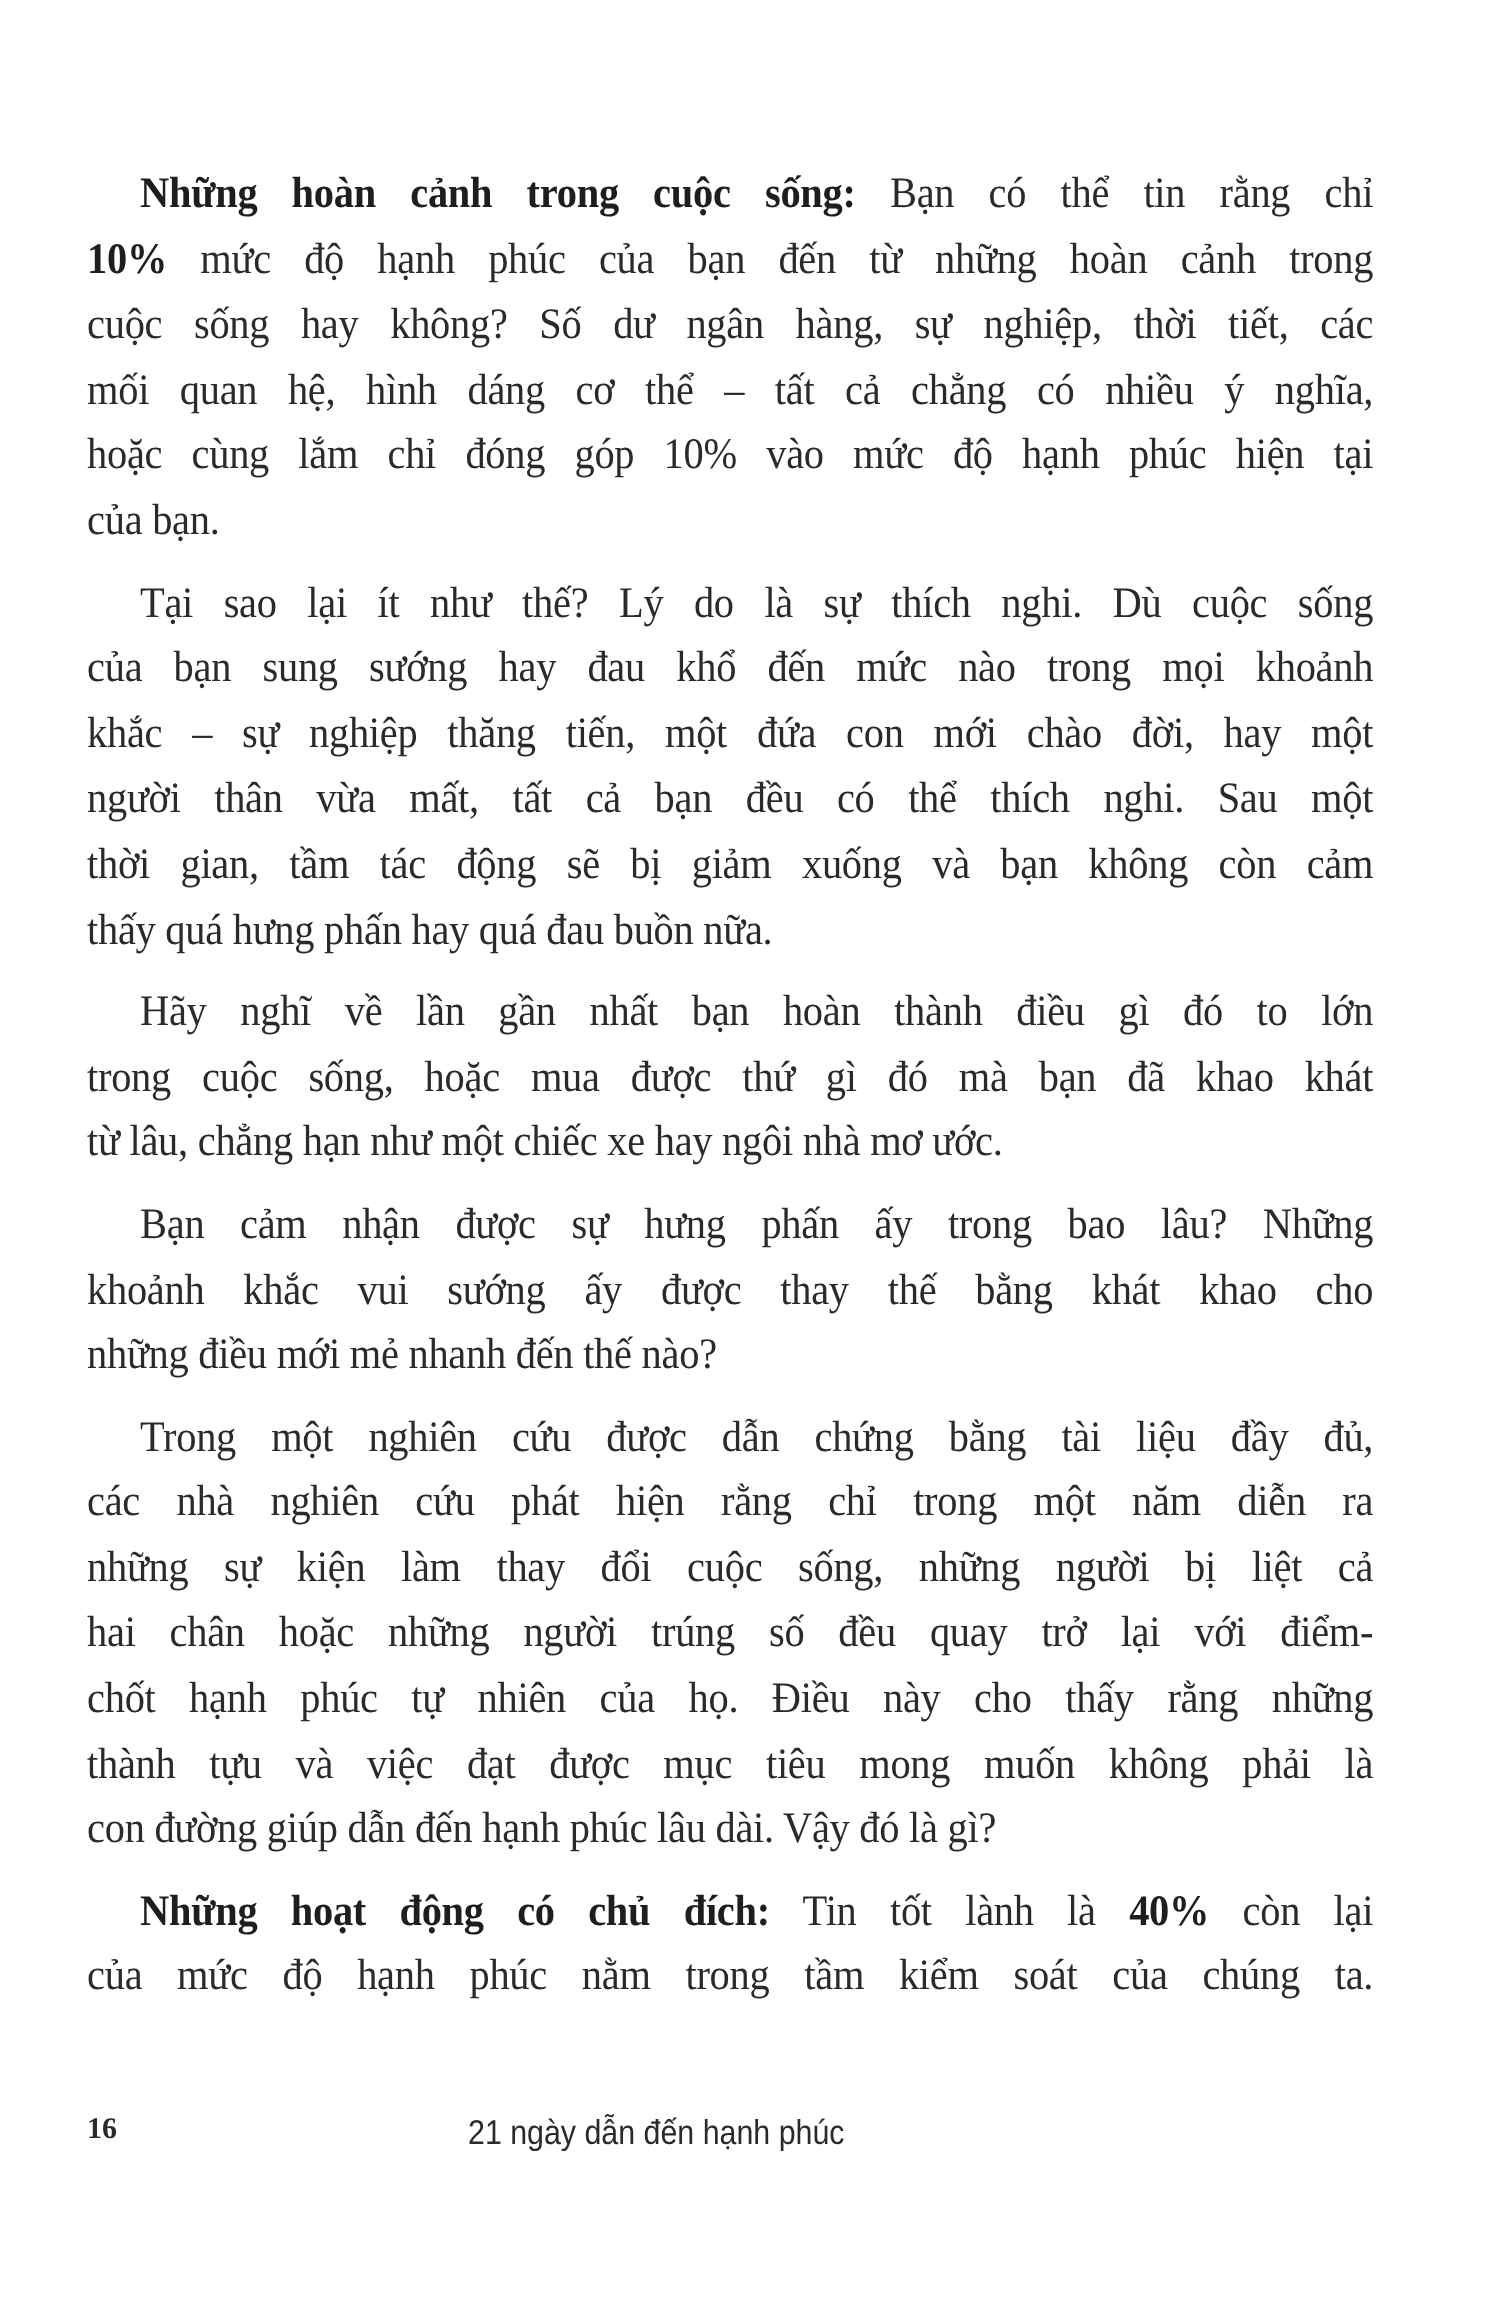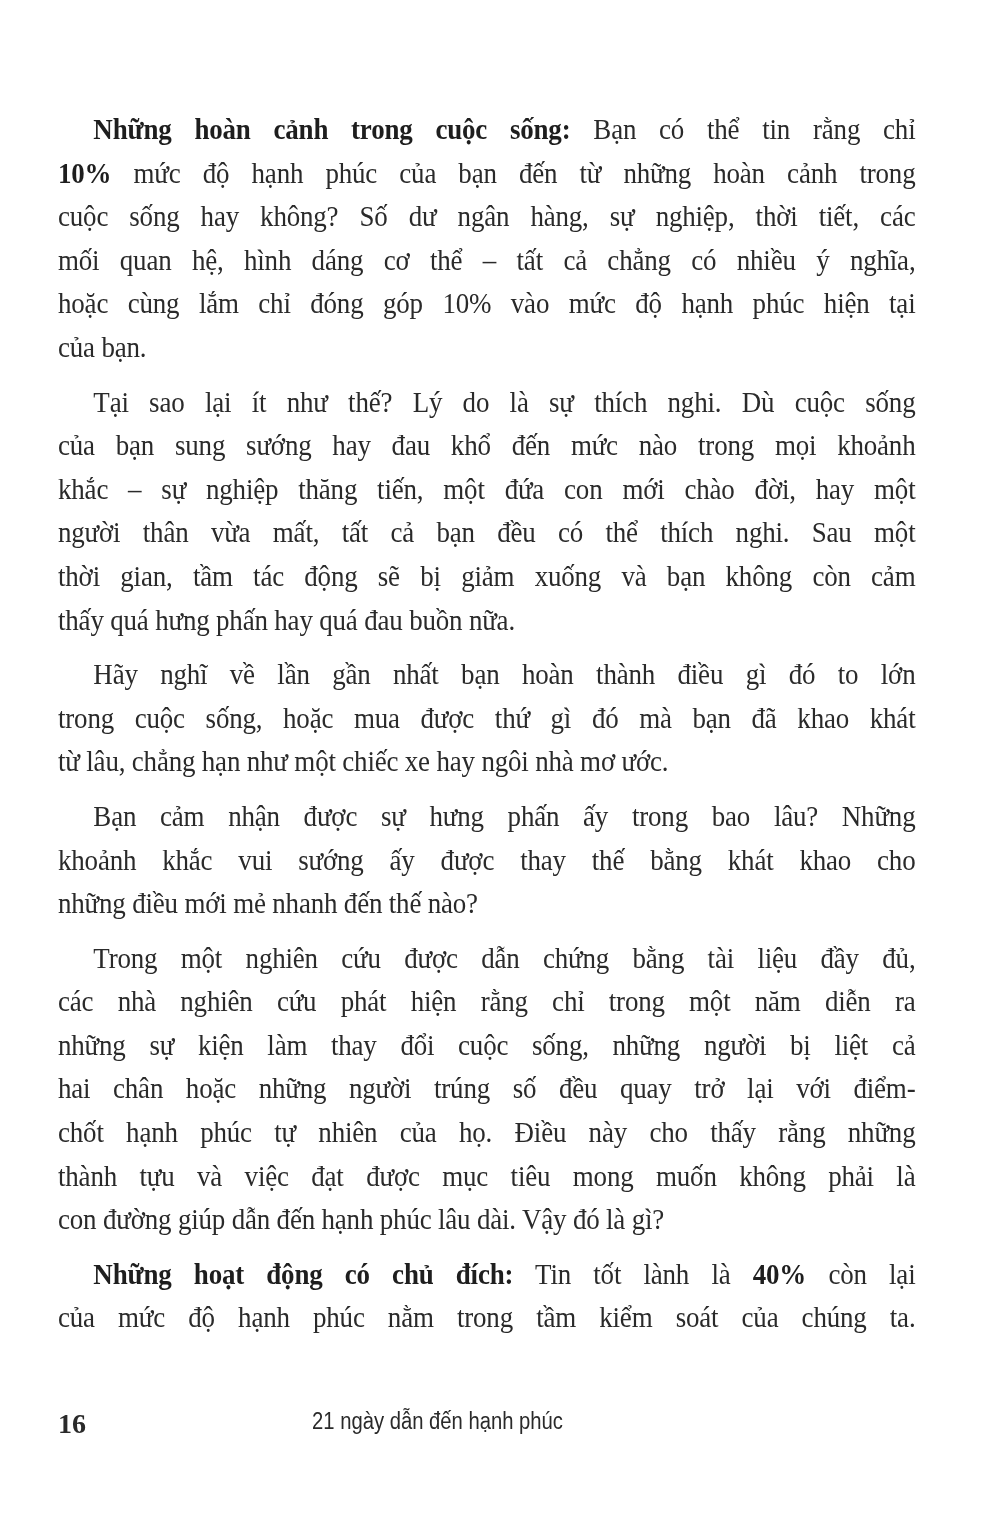--- a/index.html
+++ b/index.html
@@ -58,21 +58,21 @@
       left: 58px;
       width: 858px;
       height: 40px;
       font-family: "Liberation Sans", "DejaVu Sans", sans-serif;
       color: #2a2a2a;
     }
     .page-number {
       position: absolute;
       left: 0;
       top: 0;
-      font-size: 28px;
+      font-size: 20px;
       font-weight: bold;
       font-family: "Liberation Serif", "DejaVu Serif", serif;
     }
     .running-title {
       position: absolute;
       left: 254px;
       top: 0;
       font-size: 23px;
       transform: scaleX(0.88);
       transform-origin: left top;

